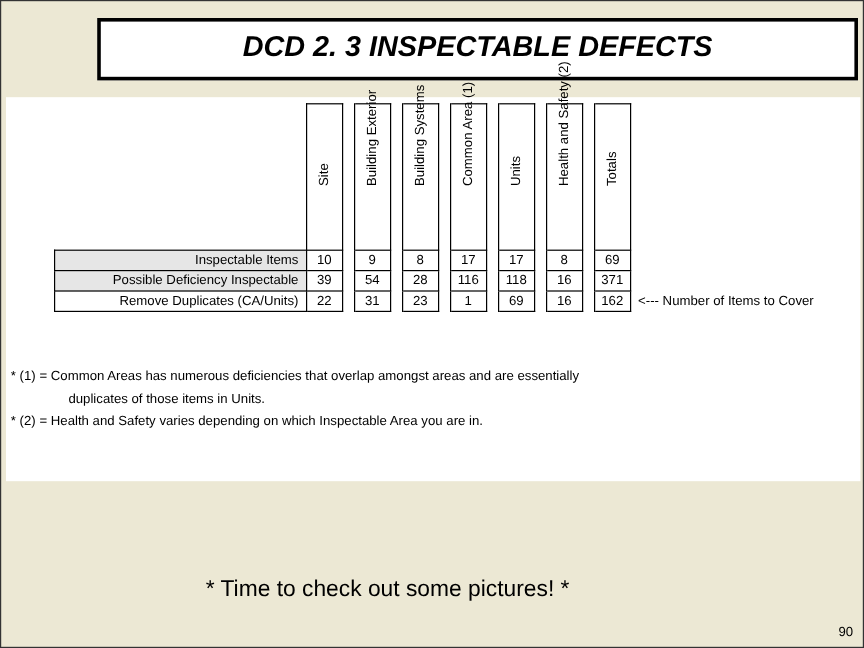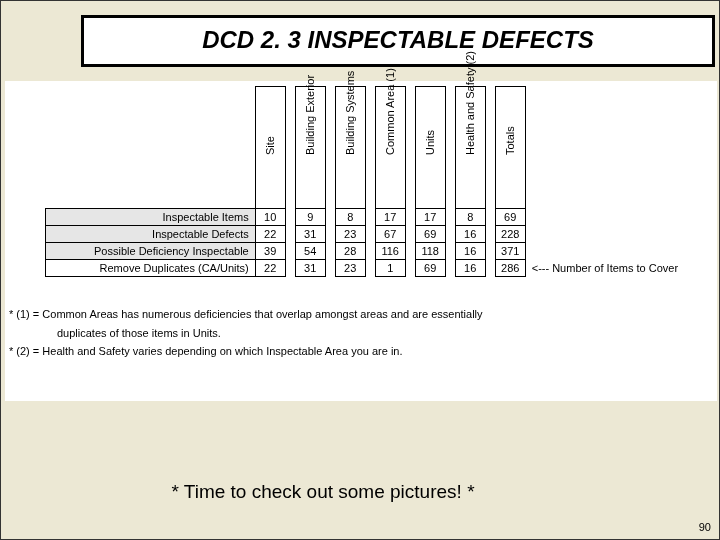--- a/index.html
+++ b/index.html
@@ -166,37 +166,20 @@
             <td>17</td>
             <td class="gapcell"></td>
             <td>17</td>
             <td class="gapcell"></td>
             <td>8</td>
             <td class="gapcell"></td>
             <td>69</td>
             <td class="anno"></td>
           </tr>
           <tr>
-            <td class="rowlab">Inspectable Defects</td>
-            <td>22</td>
-            <td class="gapcell"></td>
-            <td>31</td>
-            <td class="gapcell"></td>
-            <td>23</td>
-            <td class="gapcell"></td>
-            <td>67</td>
-            <td class="gapcell"></td>
-            <td>69</td>
-            <td class="gapcell"></td>
-            <td>16</td>
-            <td class="gapcell"></td>
-            <td>228</td>
-            <td class="anno"></td>
-          </tr>
-          <tr>
             <td class="rowlab">Possible Deficiency Inspectable</td>
             <td>39</td>
             <td class="gapcell"></td>
             <td>54</td>
             <td class="gapcell"></td>
             <td>28</td>
             <td class="gapcell"></td>
             <td>116</td>
             <td class="gapcell"></td>
             <td>118</td>
@@ -213,21 +196,21 @@
             <td>31</td>
             <td class="gapcell"></td>
             <td>23</td>
             <td class="gapcell"></td>
             <td>1</td>
             <td class="gapcell"></td>
             <td>69</td>
             <td class="gapcell"></td>
             <td>16</td>
             <td class="gapcell"></td>
-            <td>286</td>
+            <td>162</td>
             <td class="anno">&lt;--- Number of Items to Cover</td>
           </tr>
         </tbody>
     </table>
   </div>
 
   <div class="footnotes" id="footnotes">
       <div>* (1) = Common Areas has numerous deficiencies that overlap amongst areas and are essentially</div>
       <div class="indent">duplicates of those items in Units.</div>
       <div>* (2) = Health and Safety varies depending on which Inspectable Area you are in.</div>

